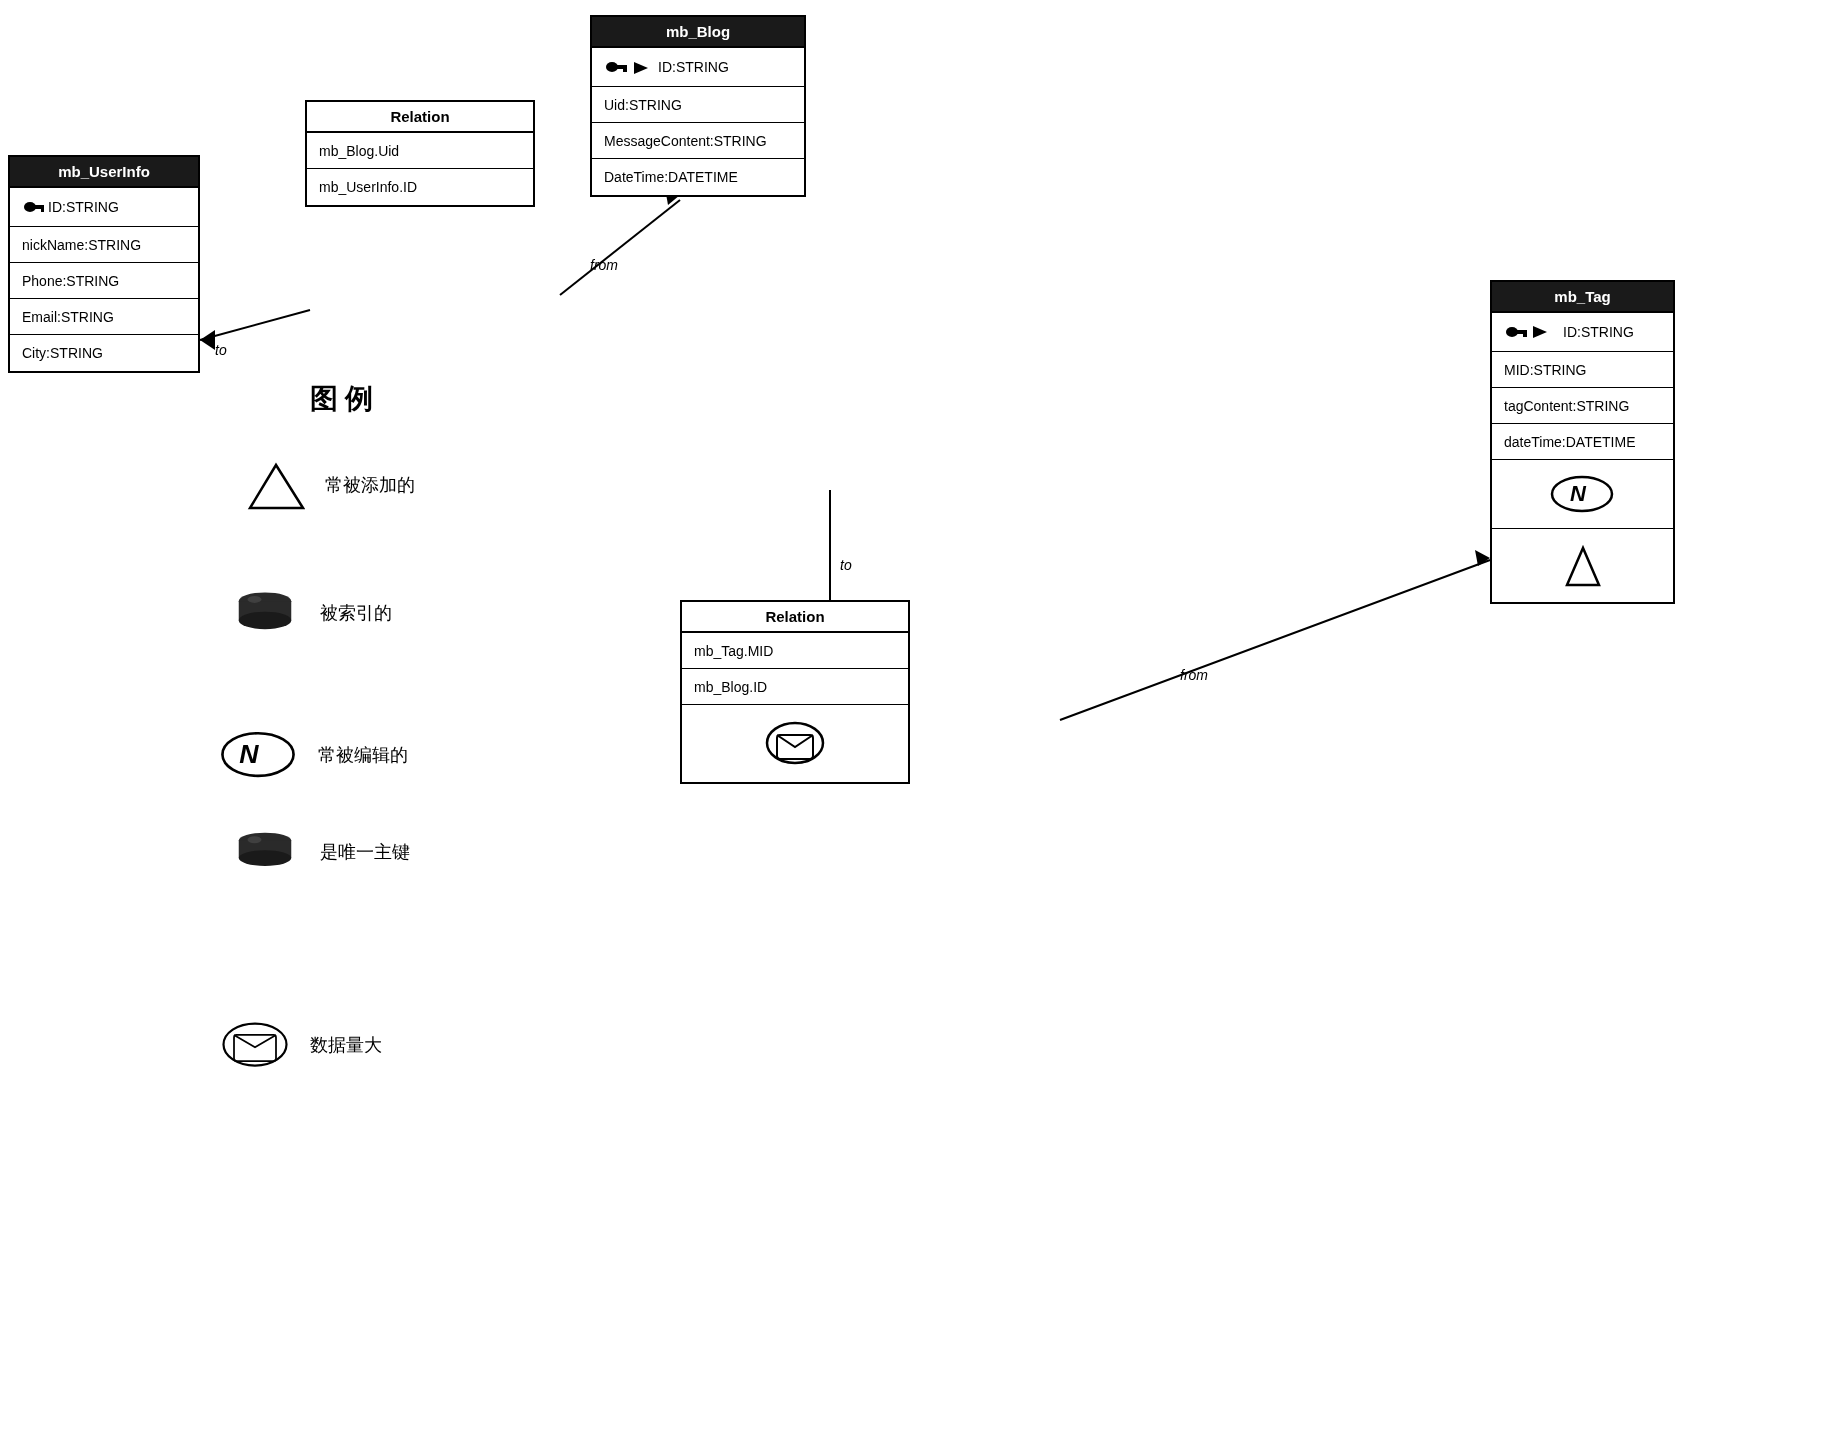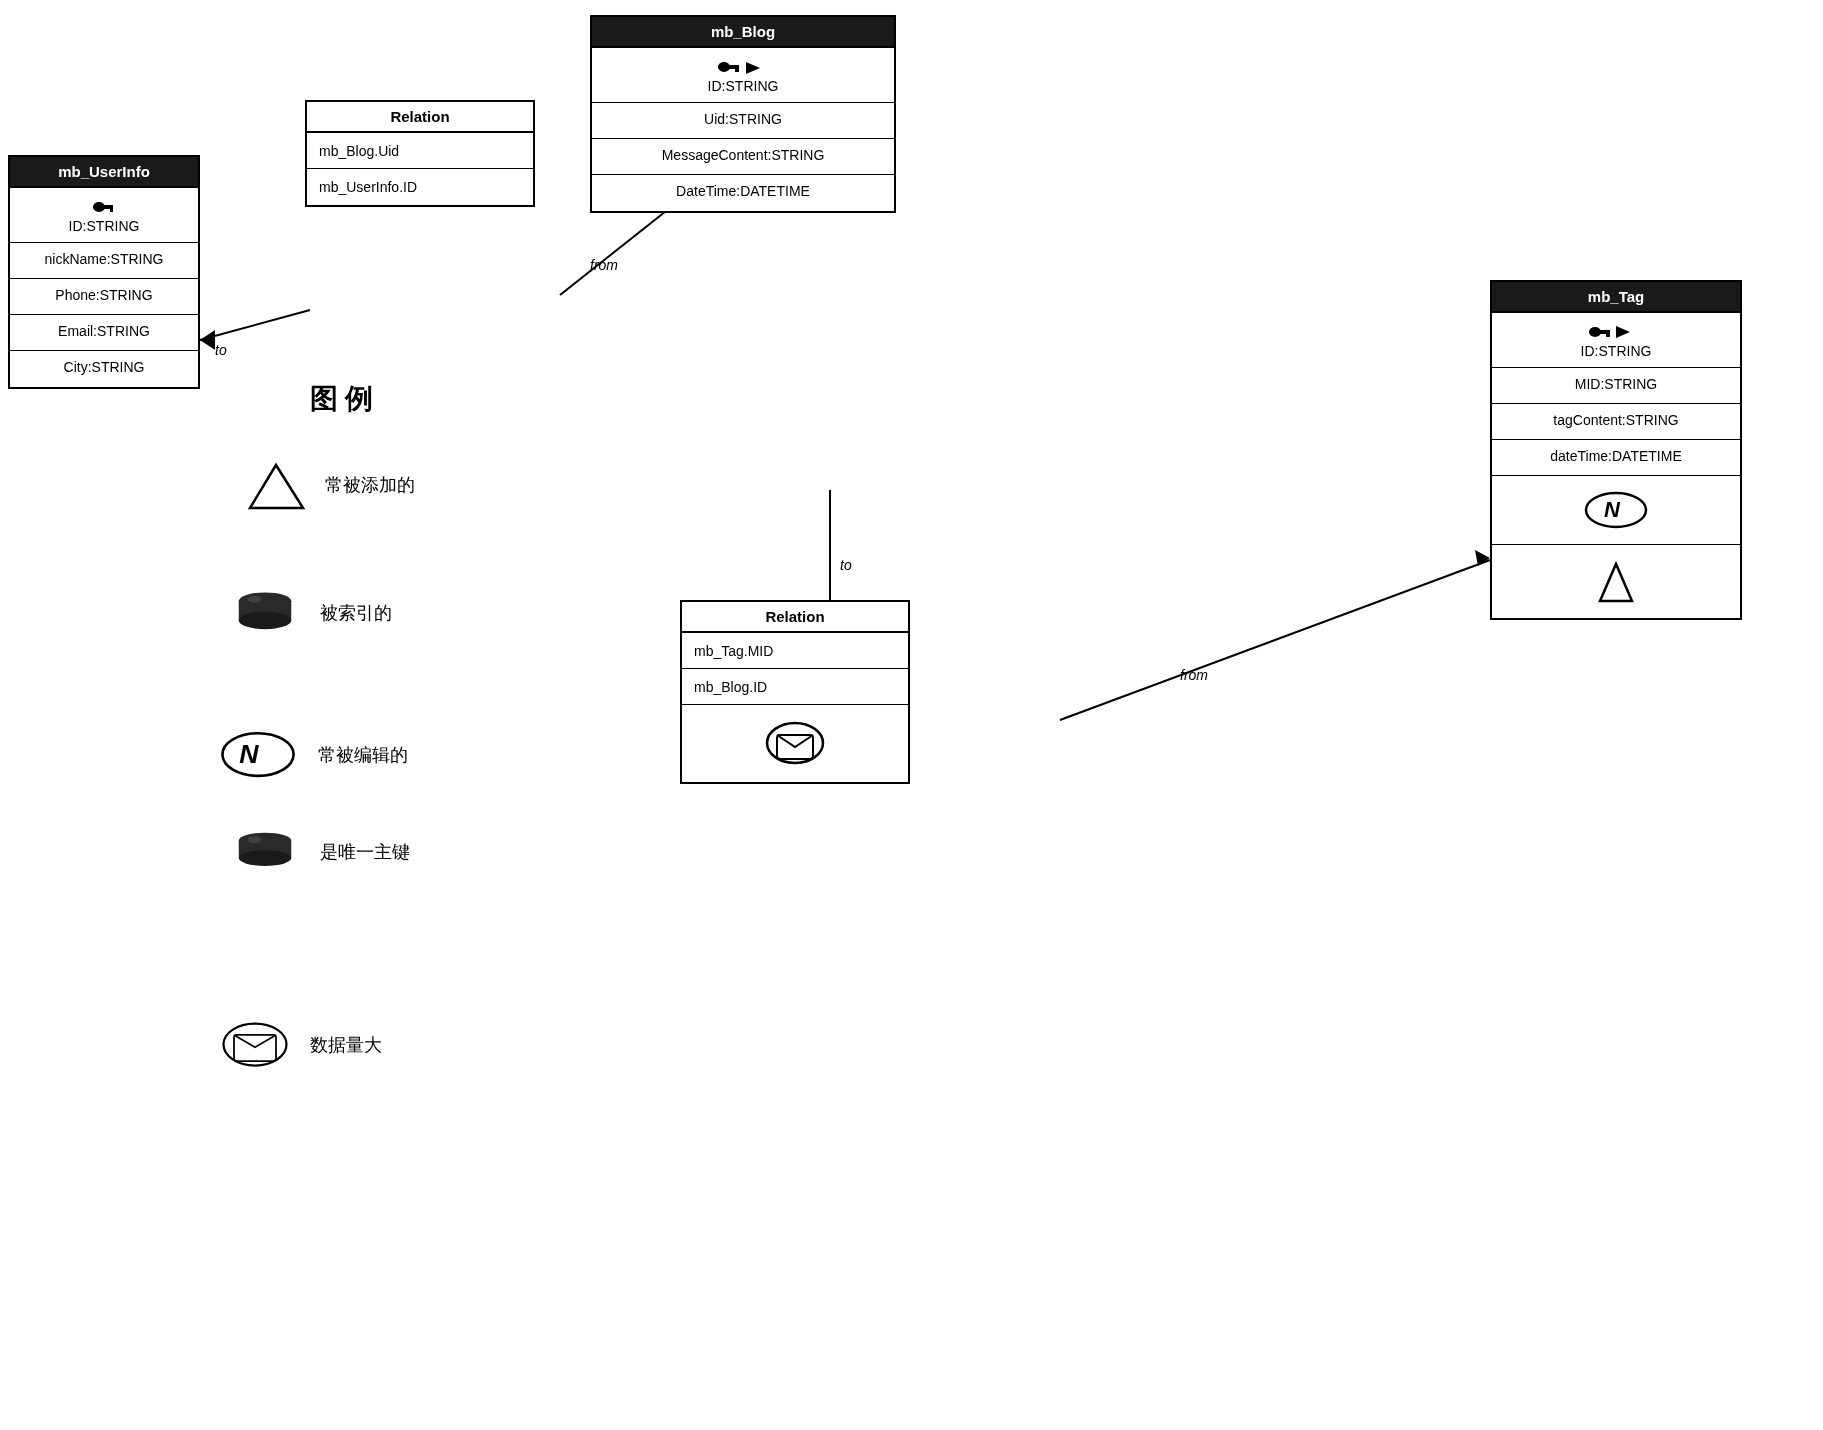--- a/index.html
+++ b/index.html
@@ -38,21 +38,20 @@
     }
 
     .entity-field {
       padding: 8px 12px;
       border-bottom: 1px solid #000;
       font-size: 14px;
       min-height: 36px;
       display: flex;
       align-items: center;
       position: relative;
-      flex-direction: column;
     }
 
     .entity-field:last-child {
       border-bottom: none;
     }
 
     
     .relation-box {
       position: absolute;
       border: 2px solid #000;
@@ -190,21 +189,21 @@
       <strong>Relation</strong>
     </div>
     <div class="relation-field">
       <span>mb_Blog.Uid</span>
     </div>
     <div class="relation-field">
       <span>mb_UserInfo.ID</span>
     </div>
   </div>
 
-  <div class="entity-box" style="left: 590px; top: 15px; width: 306px;">
+  <div class="entity-box" style="left: 590px; top: 15px; width: 216px;">
     <div class="entity-header">mb_Blog</div>
     <div class="entity-field" style="position:relative;">
 
       <svg width="50" height="22" style="margin-right:4px; flex-shrink:0;">
         <ellipse cx="8" cy="11" rx="6" ry="5" fill="#000"></ellipse>
         <rect x="13" y="9" width="10" height="4" fill="#000"></rect>
         <rect x="19" y="13" width="4" height="3" fill="#000"></rect>
 
         <polygon points="30,6 30,18 44,12" fill="#000"></polygon>
       </svg>
@@ -234,21 +233,21 @@
 
     <div class="relation-field" style="justify-content: center; padding: 16px;">
       <svg width="60" height="45">
         <ellipse cx="30" cy="22" rx="28" ry="20" fill="none" stroke="#000" stroke-width="2.5"></ellipse>
         <rect x="12" y="14" width="36" height="24" rx="3" fill="none" stroke="#000" stroke-width="2"></rect>
         <path d="M12,14 L30,26 L48,14" fill="none" stroke="#000" stroke-width="2"></path>
       </svg>
     </div>
   </div>
 
-  <div class="entity-box" style="left: 1490px; top: 280px; width: 252px;">
+  <div class="entity-box" style="left: 1490px; top: 280px; width: 185px;">
     <div class="entity-header">mb_Tag</div>
     <div class="entity-field">
 
       <svg width="55" height="22" style="margin-right:4px; flex-shrink:0;">
         <ellipse cx="8" cy="11" rx="6" ry="5" fill="#000"></ellipse>
         <rect x="13" y="9" width="10" height="4" fill="#000"></rect>
         <rect x="19" y="13" width="4" height="3" fill="#000"></rect>
         <polygon points="29,5 29,17 43,11" fill="#000"></polygon>
       </svg>
       <span>ID:STRING</span>

